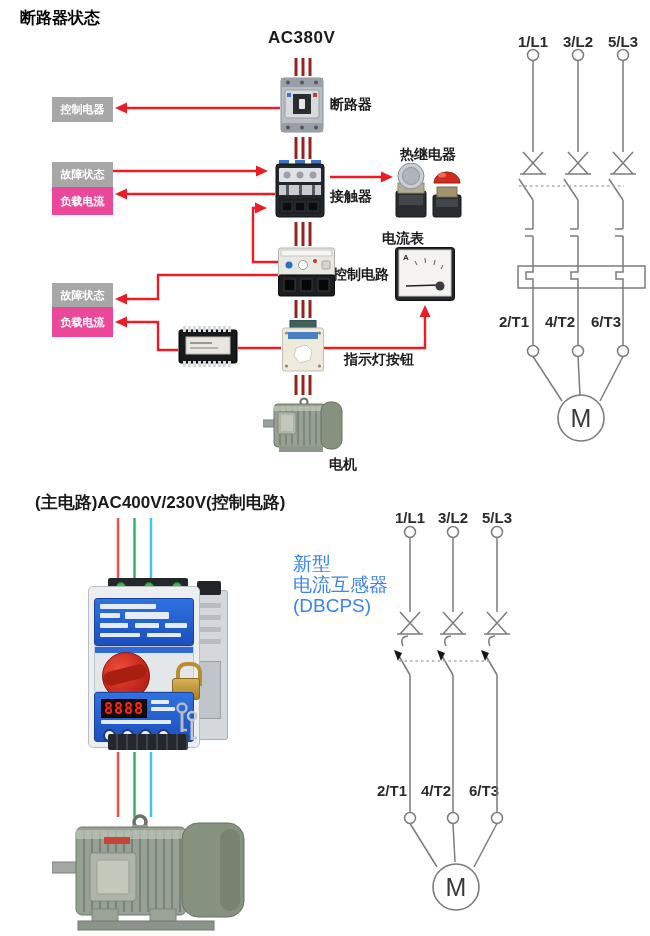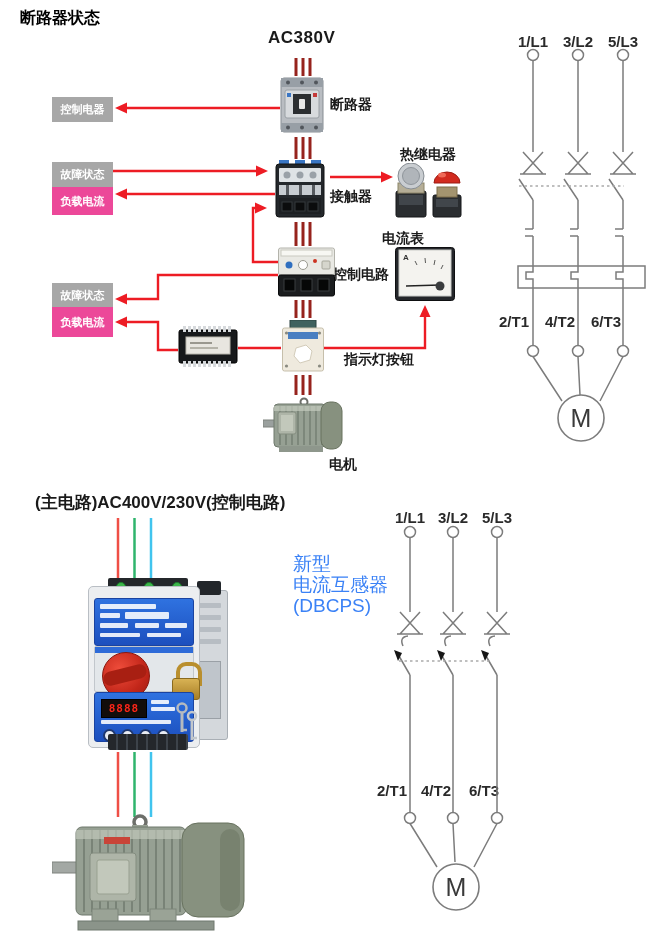--- a/index.html
+++ b/index.html
@@ -39,21 +39,21 @@
            background:radial-gradient(circle at 35% 35%,#ef4d3b,#c3271a 60%,#9c1b10);
            border:1px solid #8a170d;}
   .pd-knob-bar{left:15px;top:90px;width:44px;height:14px;border-radius:7px;background:#a81f12;
                transform:rotate(-14deg);}
   .pd-lock-shackle{left:88px;top:84px;width:18px;height:20px;border:4px solid #b98f2e;border-bottom:none;
                    border-radius:10px 10px 0 0;}
   .pd-lock-body{left:84px;top:100px;width:26px;height:20px;background:linear-gradient(#d8b254,#a87f26);
                 border-radius:3px;border:1px solid #8a6a1e;}
   .pd-display{left:6px;top:6px;width:44px;height:17px;background:#120d0b;border:1px solid #000;
               display:flex;align-items:center;justify-content:center;
-              font-family:"DejaVu Sans Mono",monospace;font-size:11px;font-weight:700;color:#ff2619;
+              font-family:"DejaVu Sans Mono",monospace;font-size:15px;font-weight:700;color:#ff2619;
               letter-spacing:1px;}
   .pd-btn{top:36px;width:9px;height:9px;border-radius:50%;background:#e8ecf2;border:2px solid #20386e;}
 </style>
 </head>
 <body>
 
 <div class="canvas">
 
   <div class="abs title-top" style="left:20px;top:8px;">断路器状态</div>
   <div class="abs supply" style="left:268px;top:28px;">AC380V</div>

